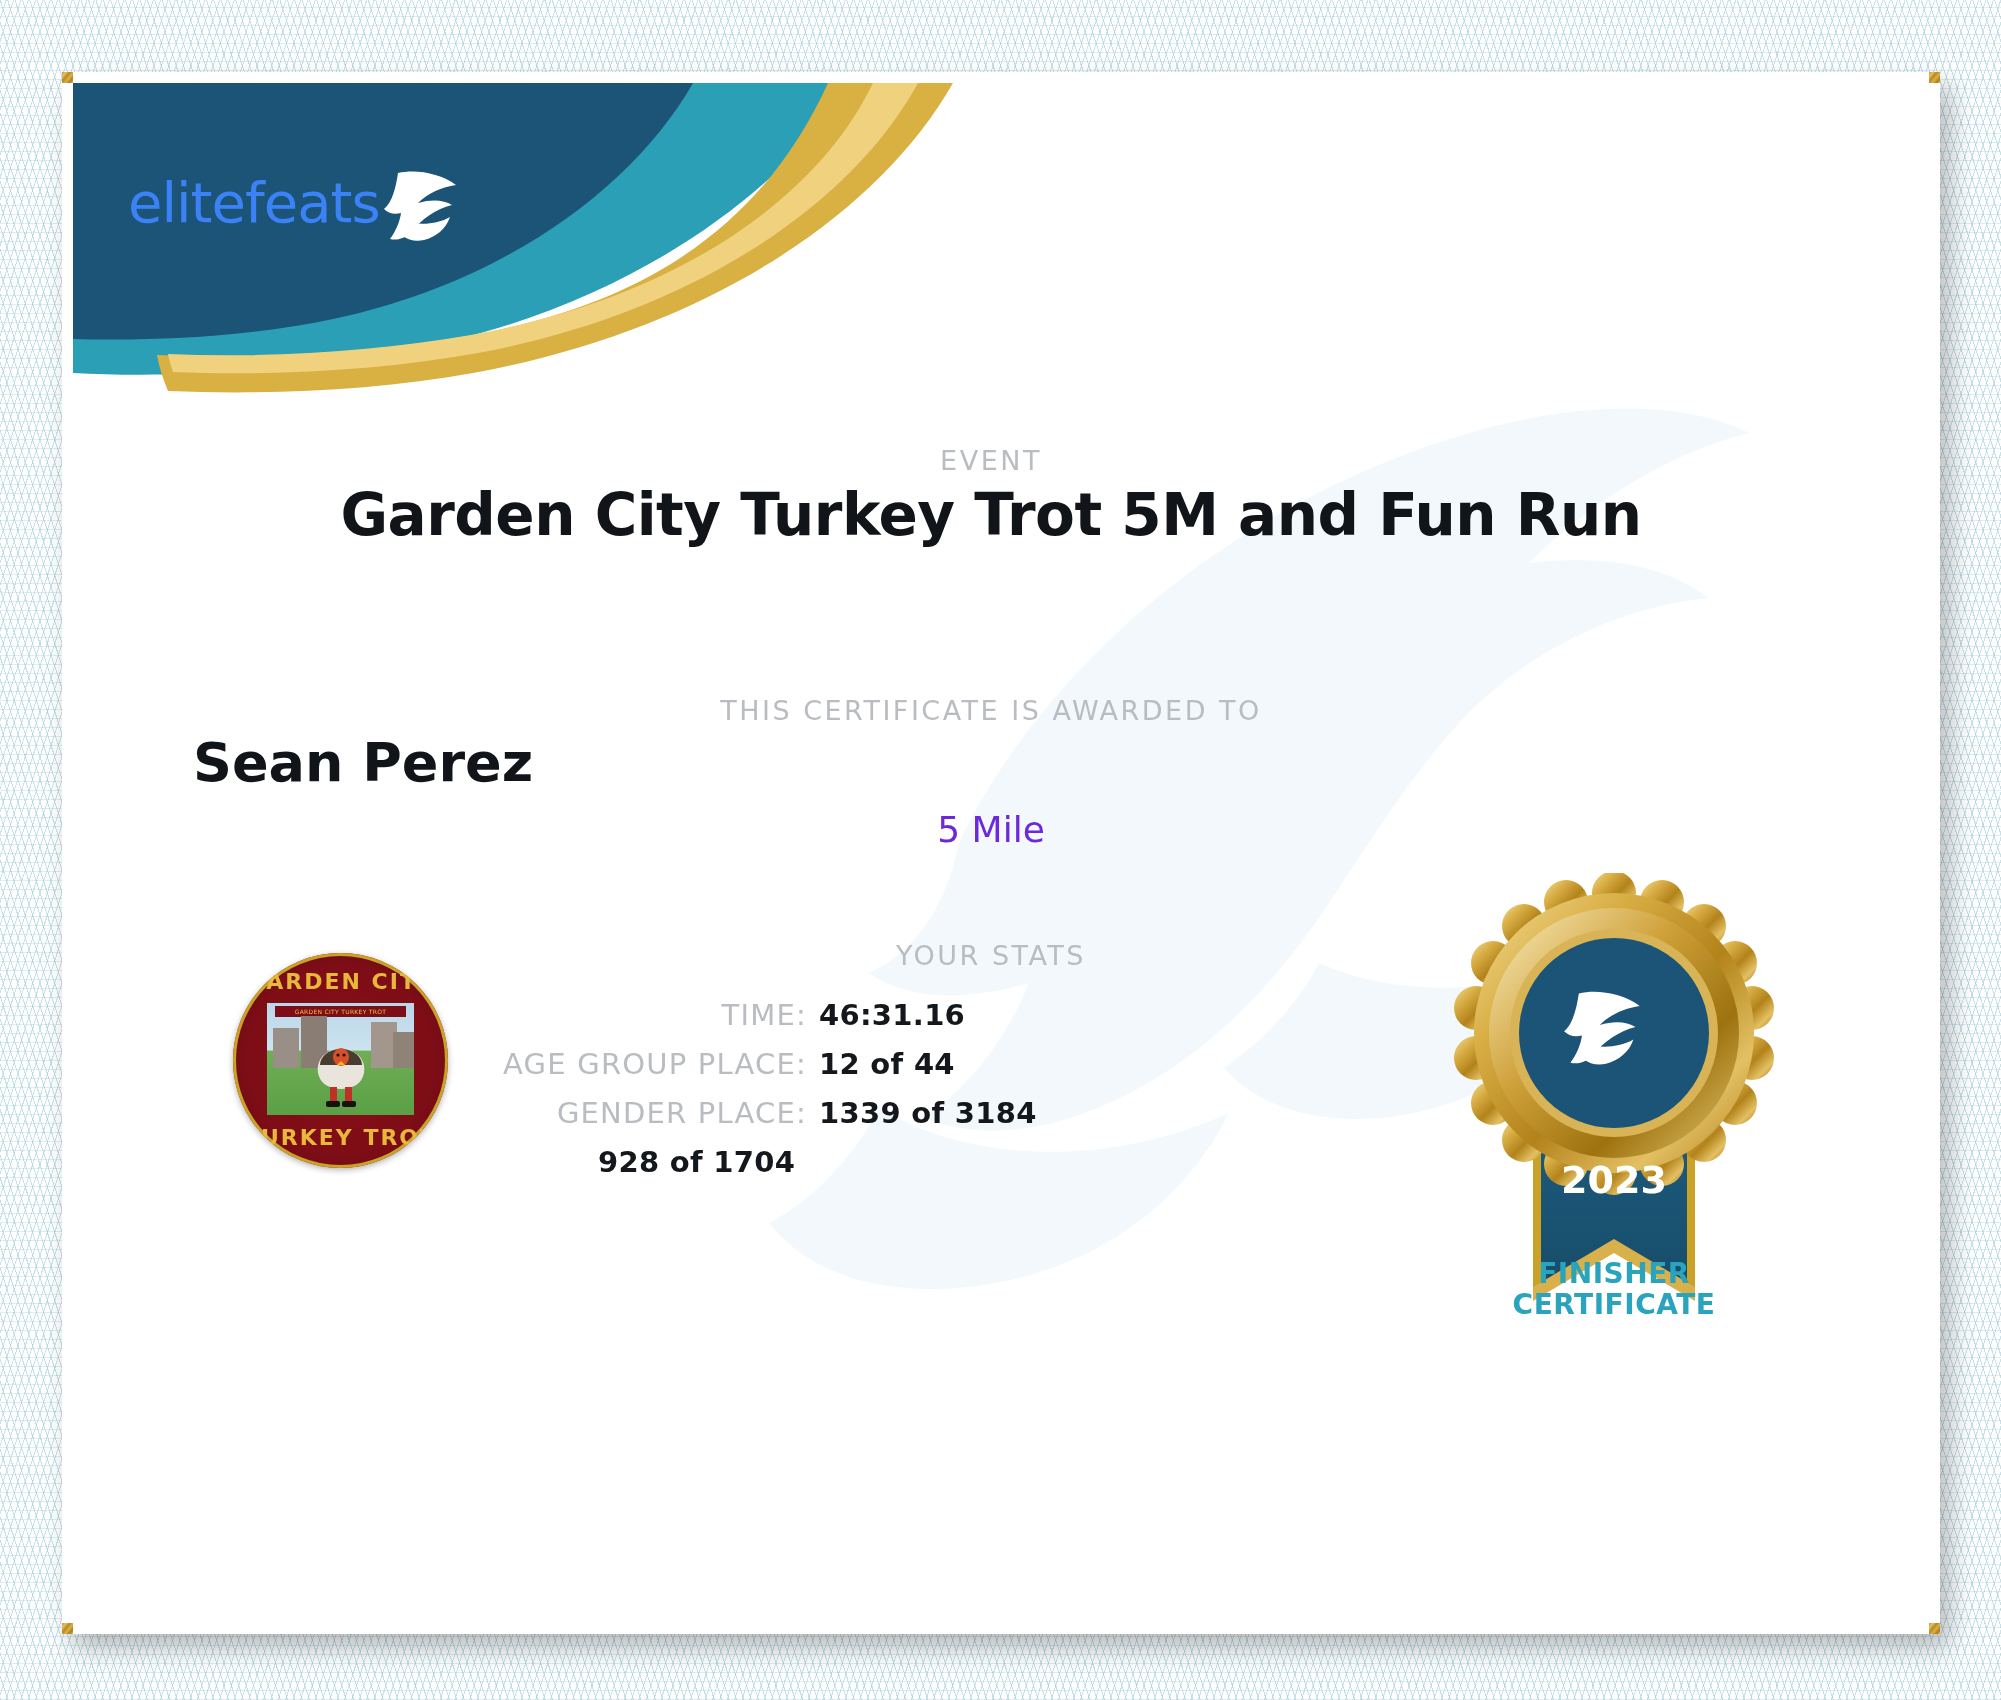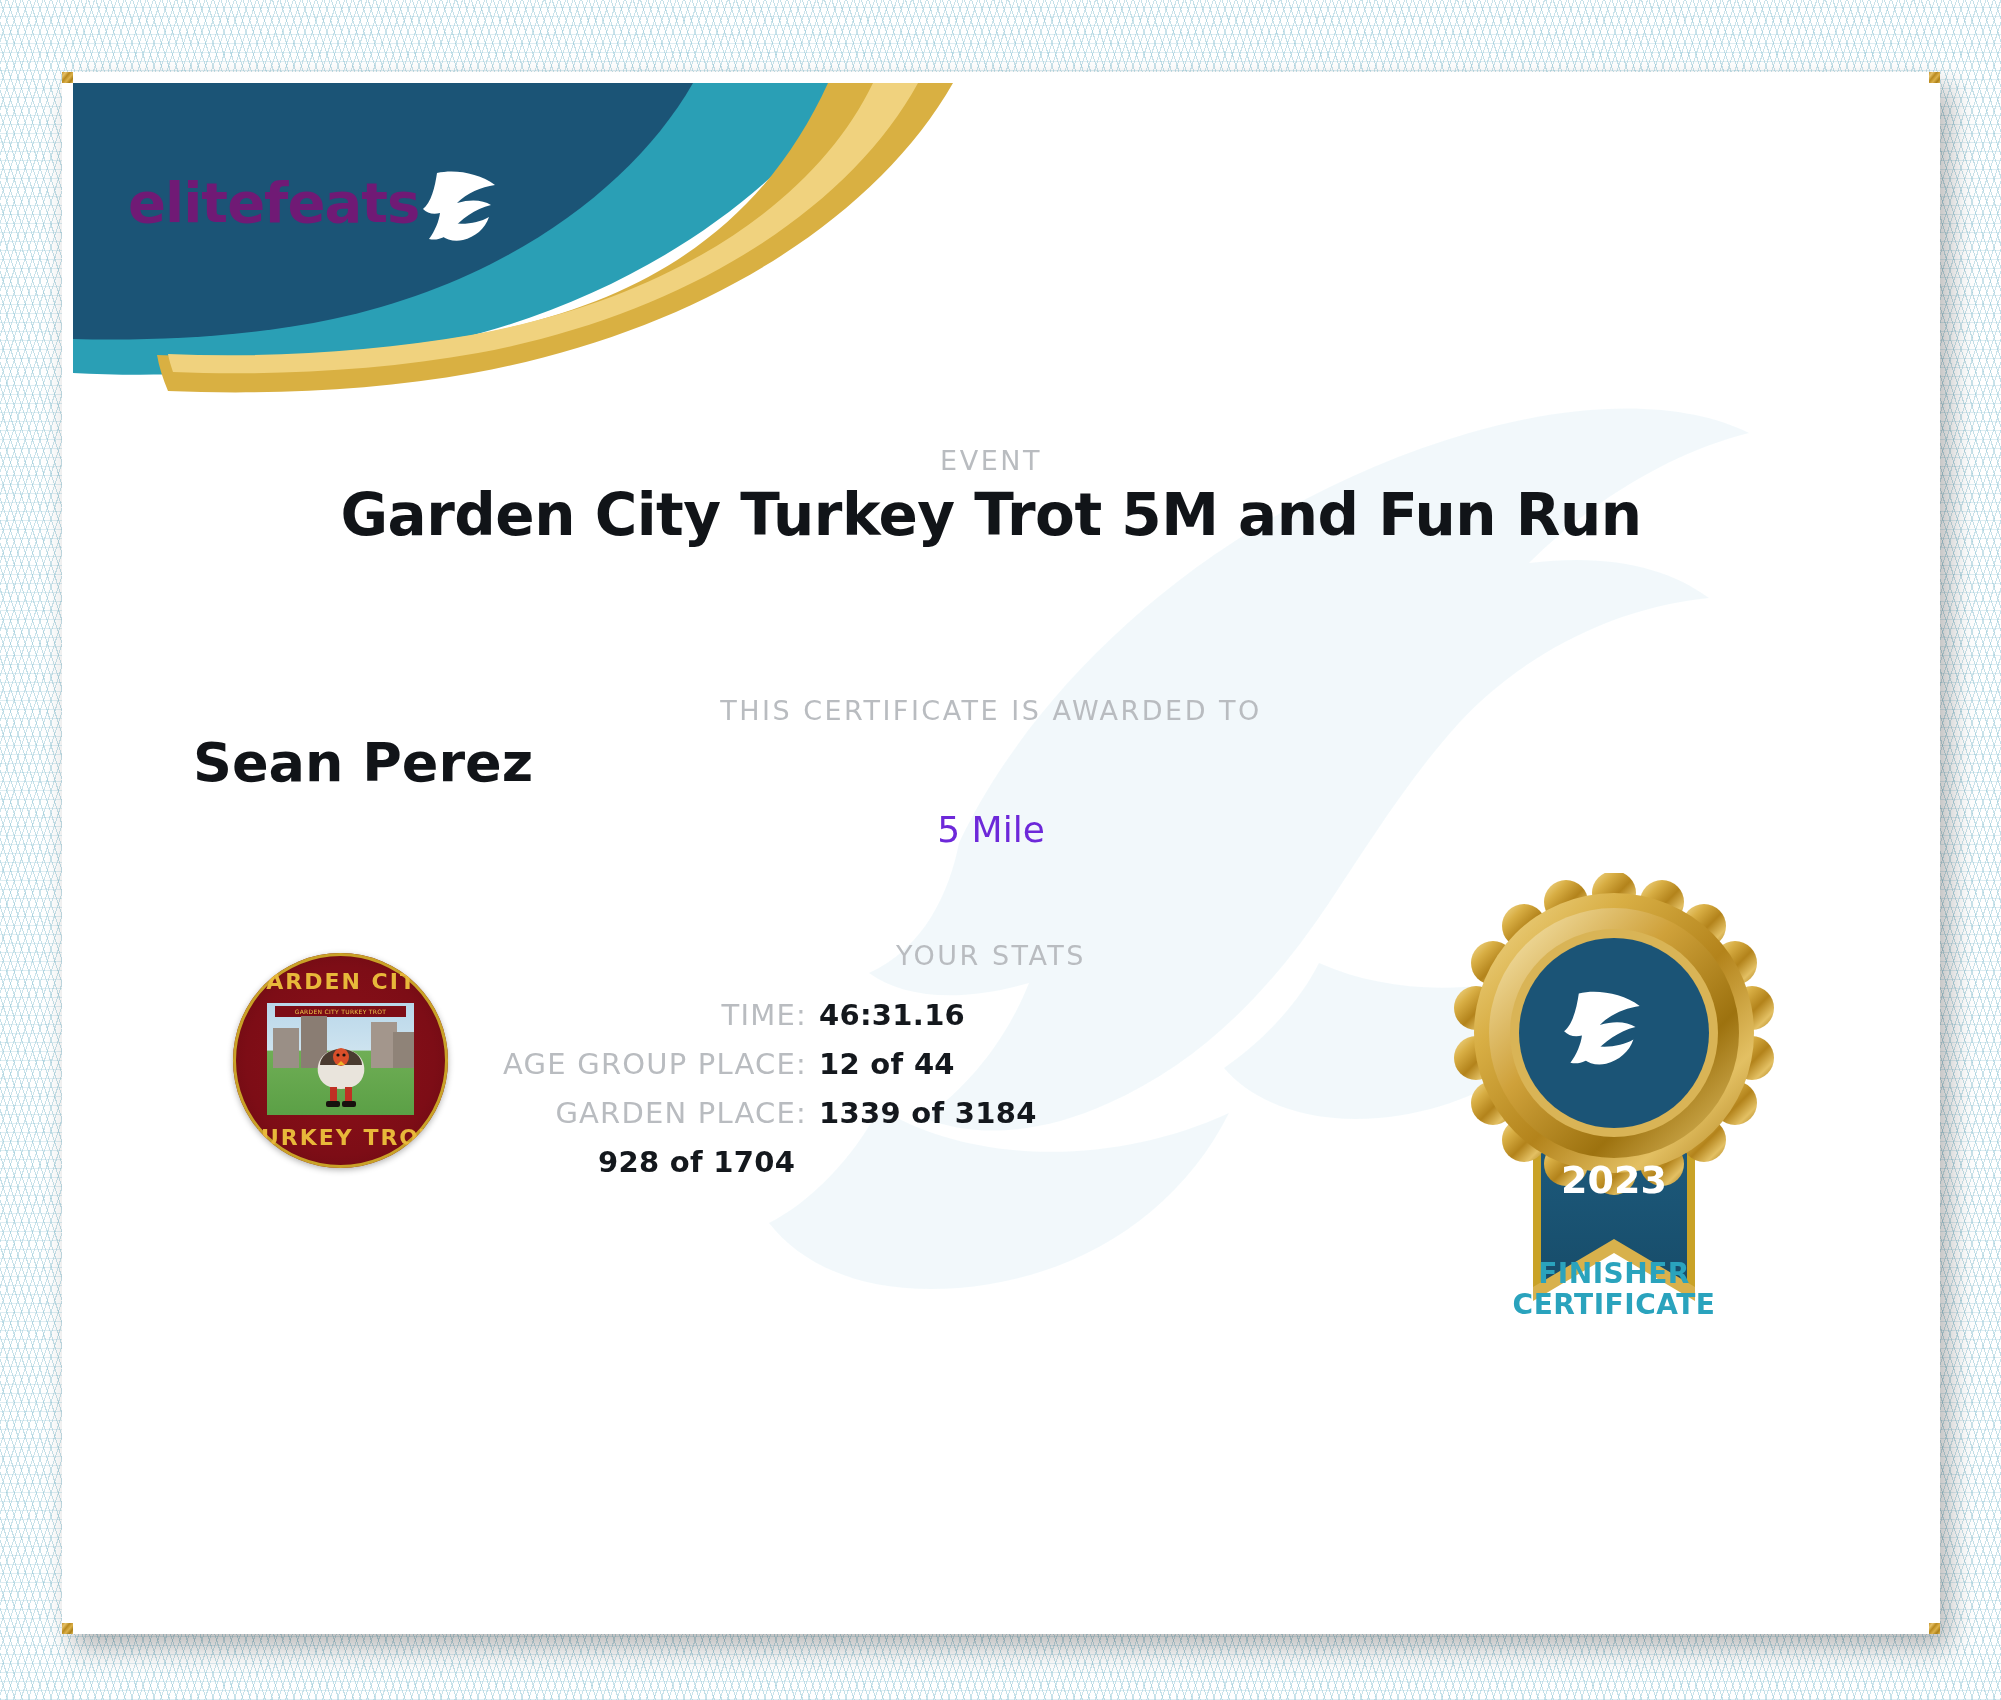--- a/index.html
+++ b/index.html
@@ -91,23 +91,23 @@
   }
   .logo {
     position: absolute;
     left: 55px;
     top: 78px;
     display: flex;
     align-items: center;
     z-index: 6;
   }
   .logo-text {
-    color: #701a75;
+    color: #3b82f6;
     font-size: 56px;
-    font-weight: 700;
+    font-weight: 400;
     letter-spacing: -1px;
     font-family: "DejaVu Sans", sans-serif;
   }
   .logo-wing {
     margin-left: 2px;
     margin-top: 6px;
   }
   .label {
     text-align: center;
     color: #b9bcc0;
@@ -304,21 +304,21 @@
       <div class="stats">
         <div class="stat-row">
           <div class="stat-key">TIME:</div>
           <div class="stat-val">46:31.16</div>
         </div>
         <div class="stat-row">
           <div class="stat-key">AGE GROUP PLACE:</div>
           <div class="stat-val">12 of 44</div>
         </div>
         <div class="stat-row">
-          <div class="stat-key">GARDEN PLACE:</div>
+          <div class="stat-key">GENDER PLACE:</div>
           <div class="stat-val">1339 of 3184</div>
         </div>
         <div class="stat-row">
           <div class="stat-val">928 of 1704</div>
         </div>
       </div>
 
       <div class="seal">
         <div class="seal-arc-top">GARDEN CITY</div>
         <div class="seal-arc-bottom">TURKEY TROT</div>

